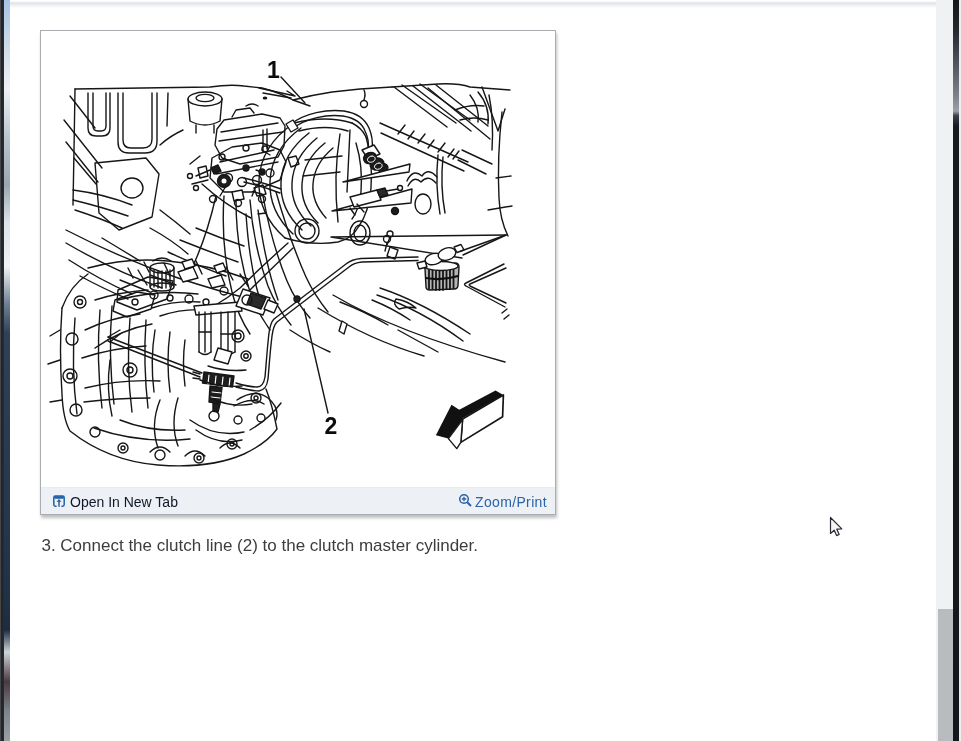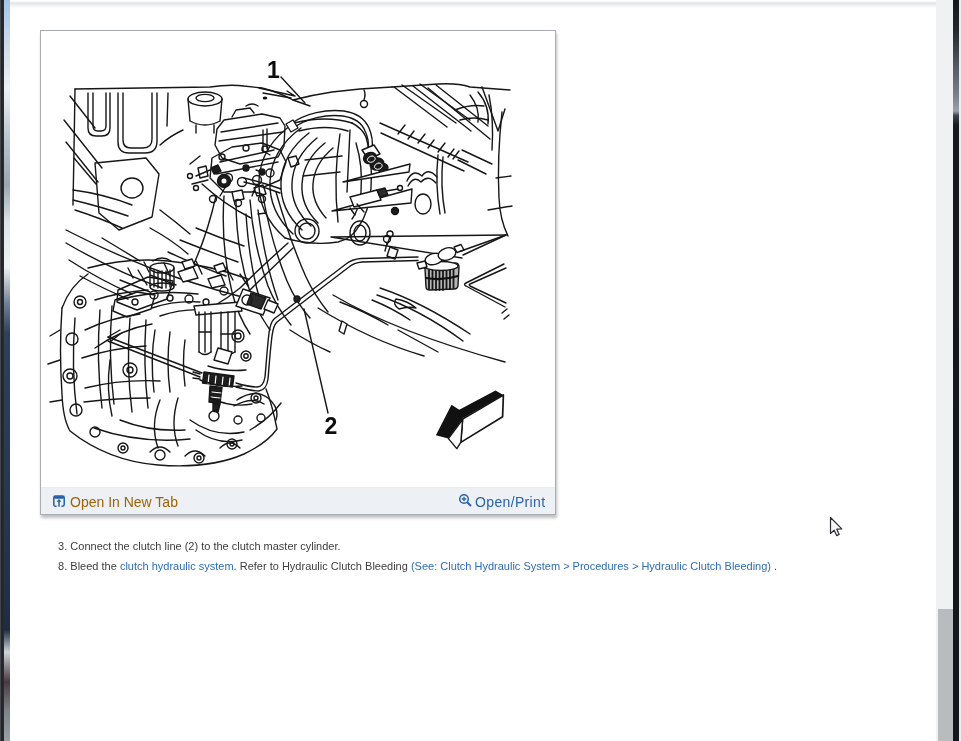--- a/index.html
+++ b/index.html
@@ -10,26 +10,26 @@
 background:linear-gradient(#a6c3e4 0%,#cddbea 6%,#eef2f6 12%,#b7c2cc 19%,#9aa7b2 25%,#dde3e8 30%,#f0f3f5 36%,#707f94 41%,#2f4158 45%,#293b52 60%,#223349 78%,#1e2c40 85%,#cdd4da 88%,#4a3a40 92%,#7e848b 96%,#9aa0a6 100%);}
 #righttrack{position:absolute;left:936px;top:0;width:17px;height:741px;background:#f0f1f2;}
 #rightthumb{position:absolute;left:938px;top:609px;width:15px;height:132px;background:#b9bcbf;}
 #rightdark{position:absolute;left:953px;top:0;width:6px;height:741px;
 background:linear-gradient(#14171d 0%,#23272e 4%,#7c838d 13%,#9aa1aa 15%,#3c424b 15.6%,#171a20 17%,#14171d 100%);}
 #rightwhite{position:absolute;left:959px;top:0;width:2px;height:741px;background:#eceef0;}
 
 #imgbox{position:absolute;left:40px;top:30px;width:514px;height:483px;border:1px solid #a9adb2;background:#ffffff;box-shadow:1px 3px 3px rgba(0,0,0,0.25);}
 #imgarea{position:absolute;left:0;top:0;width:514px;height:456px;background:#fff;}
 #imgfooter{position:absolute;left:0;top:456px;width:514px;height:27px;background:#edf0f4;border-top:1px solid #e9ecef;box-sizing:border-box;}
-.ftlink{position:absolute;top:7px;font-size:14px;color:#a16207;line-height:14px;}
+.ftlink{position:absolute;top:7px;font-size:14px;color:#0f172a;line-height:14px;}
 #ft-open{left:29px;}
 #ft-zoom{left:434px;color:#2b62a8;letter-spacing:0.35px;}
 .fticon{position:absolute;top:6px;}
 
-#steps{position:absolute;left:52px;top:536px;width:900px;font-size:11px;line-height:20px;color:#3d3d3d;}
+#steps{position:absolute;left:32px;top:536px;width:900px;font-size:17px;line-height:20px;color:#3d3d3d;}
 #steps .ln{white-space:nowrap;}
 #steps a{color:#2e6cb5;text-decoration:none;}
 #steps .w{white-space:normal;}
 #cursor{position:absolute;left:828px;top:516px;}
 </style>
 </head>
 <body>
 <div id="topline"></div>
 <div id="righttrack"></div>
 <div id="rightthumb"></div>
@@ -280,24 +280,23 @@
         <rect x="3.6" y="9.6" width="4.8" height="2.8" fill="#edf0f4" stroke="none"></rect>
         <path d="M6 11.8 L6 6.0" stroke="#31618f" stroke-width="1.5"></path>
         <path d="M3.5 6.7 L6 4.0 L8.5 6.7 Z" fill="#31618f" stroke="none"></path>
       </svg>
     <span class="ftlink" id="ft-open">Open In New Tab</span>
     <svg class="fticon" style="left:417px;top:4.5px" width="15" height="15" viewBox="0 0 15 15">
         <circle cx="6" cy="6" r="4.3" stroke="#2b62a8" stroke-width="1.5" fill="none"></circle>
         <path d="M6 3.8 L6 8.2 M3.8 6 L8.2 6" stroke="#2b62a8" stroke-width="1.3"></path>
         <path d="M9.2 9.2 L13 13" stroke="#2b62a8" stroke-width="2"></path>
       </svg>
-    <span class="ftlink" id="ft-zoom">Open/Print</span>
+    <span class="ftlink" id="ft-zoom">Zoom/Print</span>
   </div>
 </div>
 
 <div id="steps">
   <div class="ln">&nbsp;&nbsp;3. Connect the clutch line (2) to the clutch master cylinder.</div>
-  <div class="w">&nbsp;&nbsp;8. Bleed the <a>clutch hydraulic system</a>. Refer to Hydraulic Clutch Bleeding <a>(See: Clutch Hydraulic System &gt; Procedures &gt; Hydraulic Clutch Bleeding)</a> .</div>
 </div>
 
 <svg id="cursor" width="16" height="22" viewBox="0 0 16 22">
     <path d="M2.5 1.5 L2.5 17.5 L6.2 14.2 L8.6 19.6 L11.2 18.4 L8.8 13.2 L13.8 12.8 Z" fill="#f6f6f6" stroke="#2a2c38" stroke-width="1.2" stroke-linejoin="round"></path>
   </svg>
 
 </body></html>

